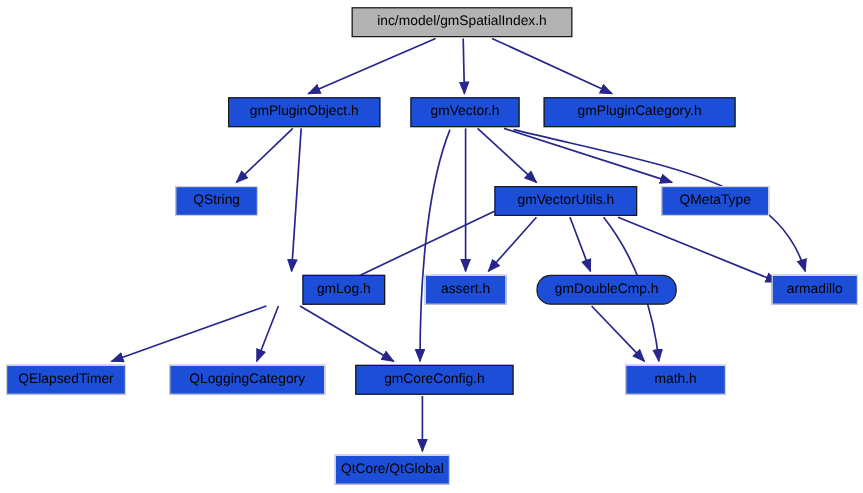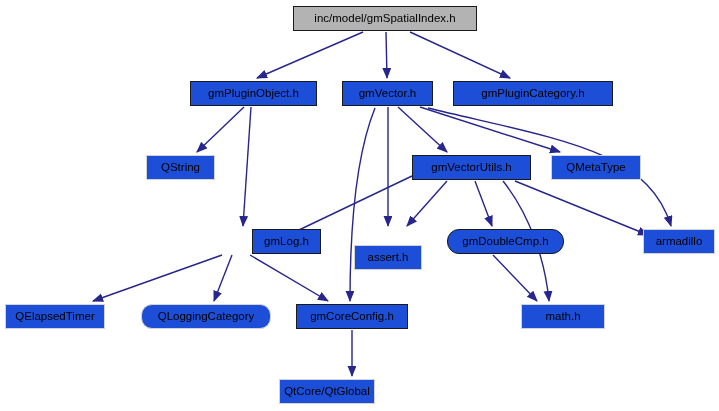--- a/index.html
+++ b/index.html
@@ -102,36 +102,36 @@
       </div>
       <div class="node strong" style="left: 412px; top: 155px; width: 119px;">
         <span class="node-label">gmVectorUtils.h</span>
       </div>
       <div class="node" style="left: 551px; top: 155px; width: 90px;">
         <span class="node-label">QMetaType</span>
       </div>
       <div class="node strong" style="left: 204px; top: 229px; width: 69px; margin-left: 48px;">
         <span class="node-label">gmLog.h</span>
       </div>
-      <div class="node" style="left: 354px; top: 229px; width: 68px; margin-top: 16px;">
+      <div class="node" style="left: 354px; top: 229px; width: 68px;">
         <span class="node-label">assert.h</span>
       </div>
       <div class="node strong" style="left: 447px; top: 229px; width: 117px; border-radius: 12px;">
         <span class="node-label">gmDoubleCmp.h</span>
       </div>
       <div class="node" style="left: 643px; top: 229px; width: 72px;">
         <span class="node-label">armadillo</span>
       </div>
       <div class="node" style="left: 5px; top: 304px; width: 100px;">
         <span class="node-label">QElapsedTimer</span>
       </div>
-      <div class="node" style="left: 141px; top: 304px; width: 130px; border-radius: 11px;">
+      <div class="node" style="left: 141px; top: 304px; width: 130px;">
         <span class="node-label">QLoggingCategory</span>
       </div>
-      <div class="node strong" style="left: 296px; top: 304px; width: 112px;">
+      <div class="node strong" style="left: 296px; top: 304px; width: 132px;">
         <span class="node-label">gmCoreConfig.h</span>
       </div>
       <div class="node" style="left: 521px; top: 304px; width: 84px;">
         <span class="node-label">math.h</span>
       </div>
       <div class="node" style="left: 279px; top: 379px; width: 96px;">
         <span class="node-label">QtCore/QtGlobal</span>
       </div>
     </div>
 </div>

